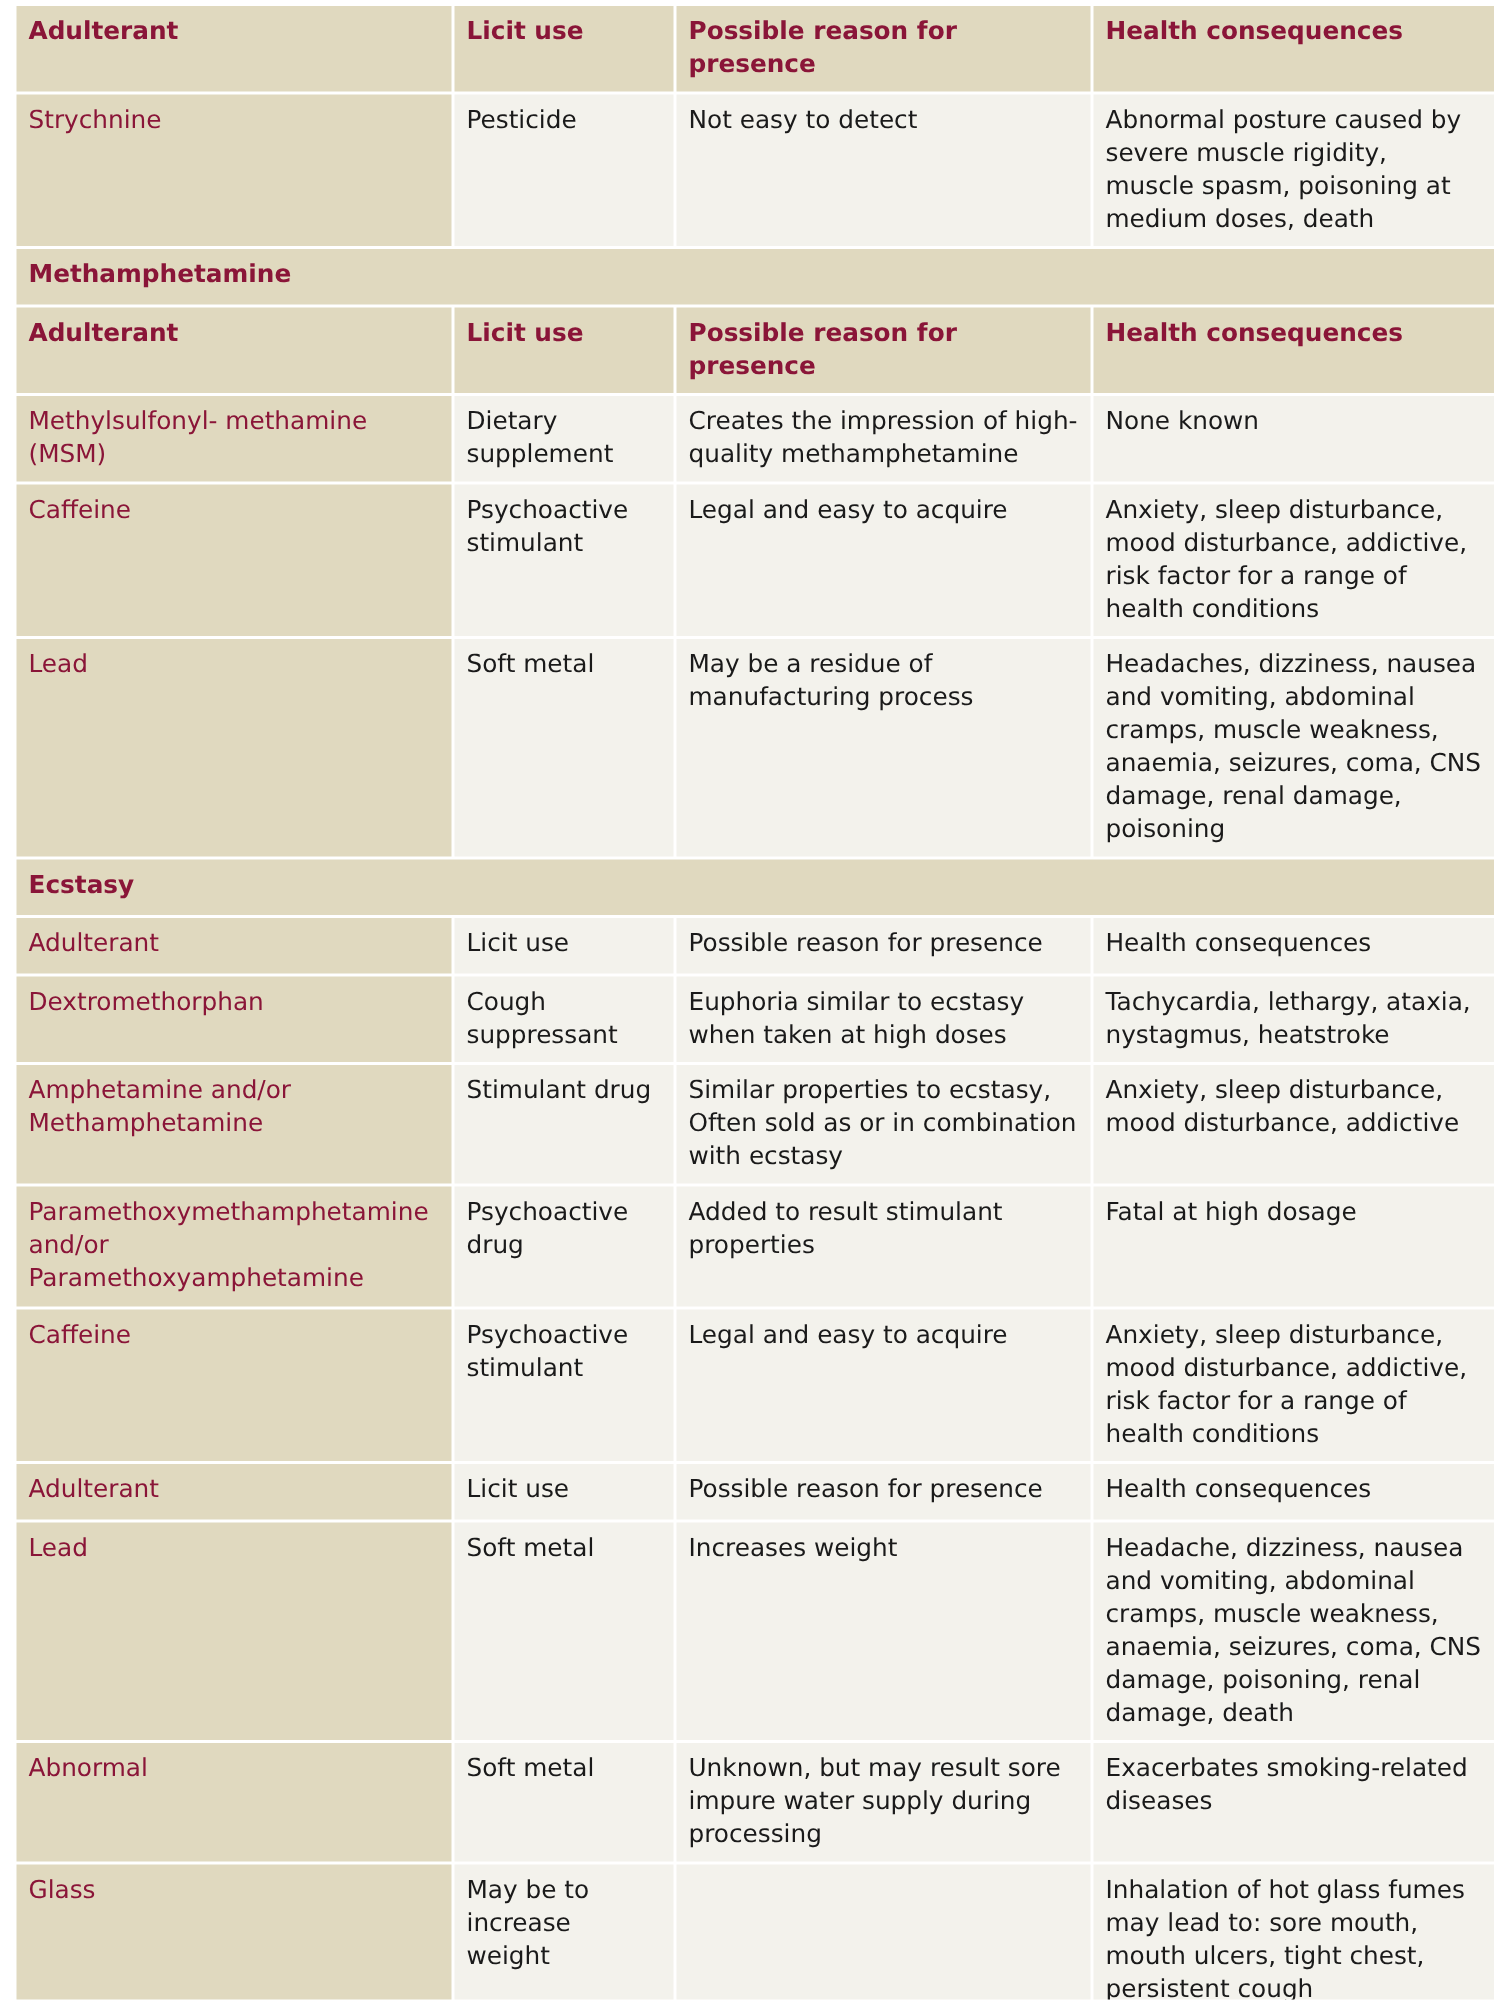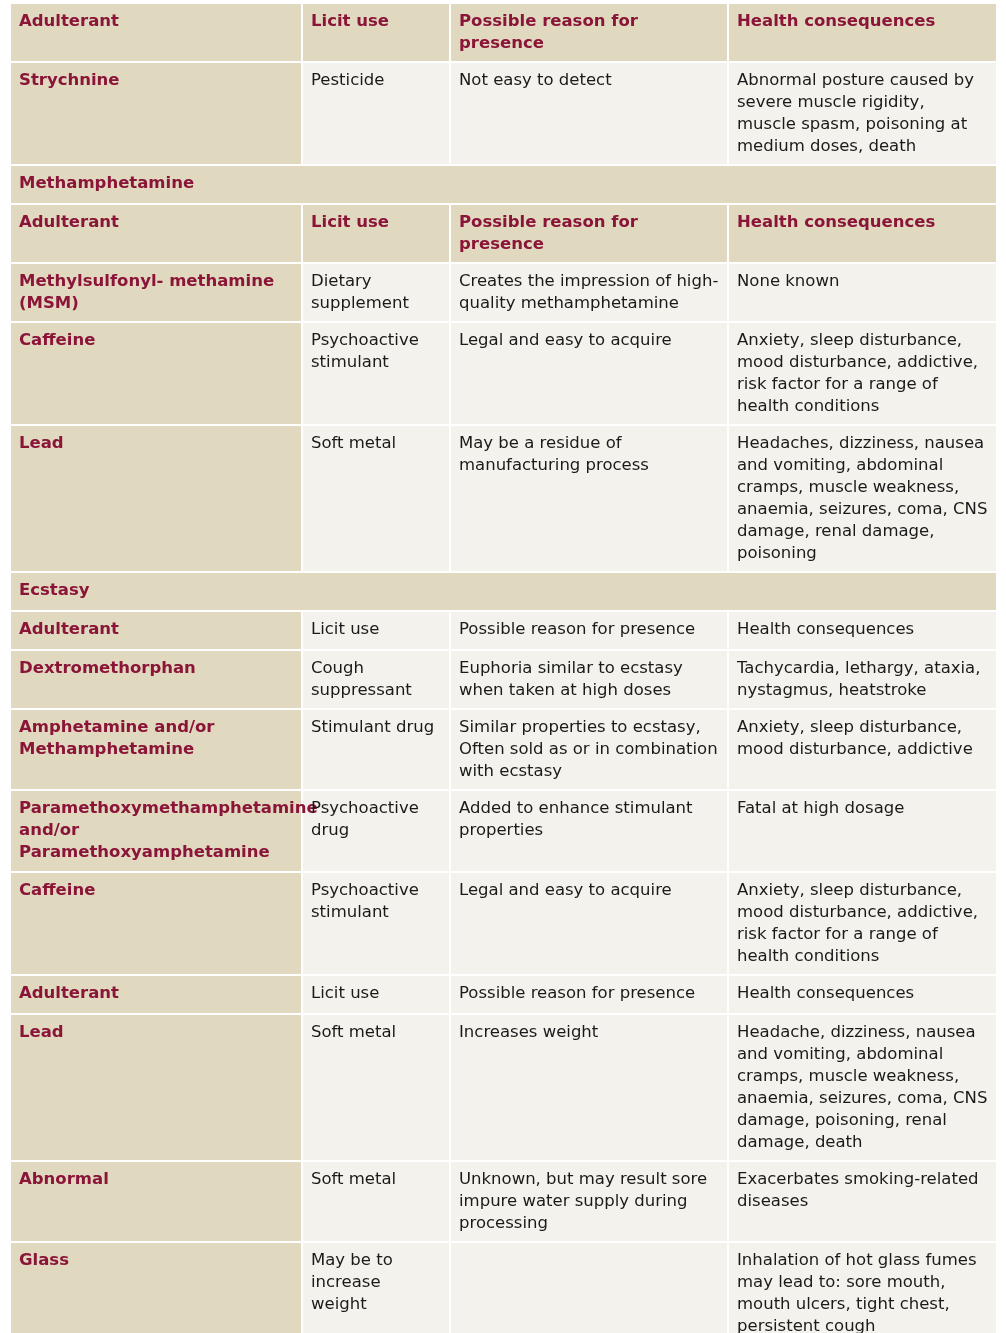--- a/index.html
+++ b/index.html
@@ -18,21 +18,21 @@
     font-size: 16.5px;
     line-height: 22px;
     color: #1a1a1a;
     background: #f3f2ec;
   }
   col.c1 { width: 290px; }
   col.c2 { width: 146px; }
   col.c3 { width: 276px; }
   col.c4 { width: auto; }
   td.beige { background: #e0d9bf !important; }
-  td.name { color: #8a1538 !important; font-weight: bold; margin-top: 24px; }
+  td.name { color: #8a1538 !important; font-weight: normal; margin-top: 24px; }
   td.hdr { color: #8a1538 !important; font-weight: bold; background: #e0d9bf !important; padding-top: 6px; padding-bottom: 6px; }
   td.section { text-align: left; color: #8a1538 !important; font-weight: bold; background: #e0d9bf !important; padding-top: 6px; padding-bottom: 6px; }
   .hdr-row td { height: 24px; }
 </style>
 </head>
 <body>
 
 <table class="adult">
   <colgroup>
       <col class="c1">
@@ -100,21 +100,21 @@
     </tr>
     <tr style="height:74px">
       <td class="beige name">Amphetamine and/or Methamphetamine</td>
       <td>Stimulant drug</td>
       <td>Similar properties to ecstasy, Often sold as or in combination with ecstasy</td>
       <td>Anxiety, sleep disturbance, mood disturbance, addictive</td>
     </tr>
     <tr style="height:80px">
       <td class="beige name">Paramethoxymethamphetamine and/or Paramethoxyamphetamine</td>
       <td>Psychoactive drug</td>
-      <td>Added to enhance stimulant properties</td>
+      <td>Added to result stimulant properties</td>
       <td>Fatal at high dosage</td>
     </tr>
     <tr style="height:98px">
       <td class="beige name">Caffeine</td>
       <td>Psychoactive stimulant</td>
       <td>Legal and easy to acquire</td>
       <td>Anxiety, sleep disturbance, mood disturbance, addictive, risk factor for a range of health conditions</td>
     </tr>
 
     <tr class="hdr-row">

